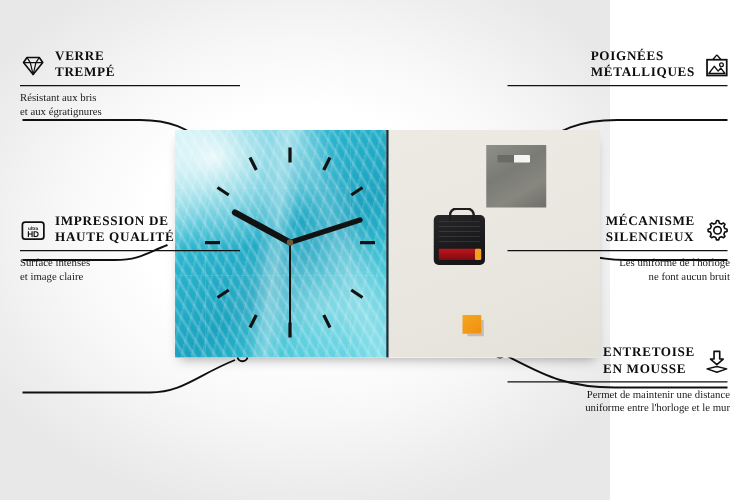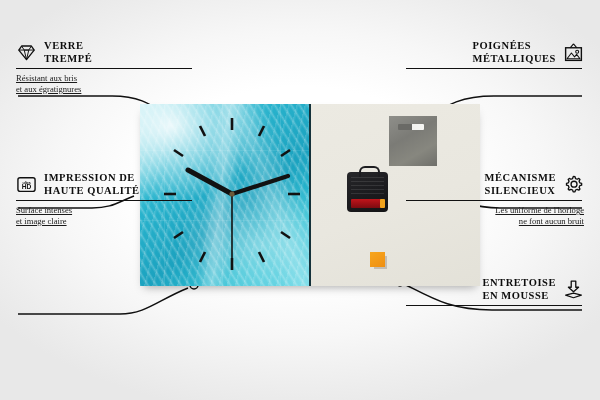--- a/index.html
+++ b/index.html
@@ -2,40 +2,40 @@
 <html><head>
 <meta charset="utf-8">
 <style>
   html,body{margin:0;padding:0;}
   body{
     width:600px;height:400px;overflow:hidden;
     font-family:"Liberation Serif", serif;
     background:#ffffff;
   }
   #stage{
-    position:relative;width:600px;height:400px;
+    position:relative;width:488px;height:400px;
     background:
       radial-gradient(ellipse 62% 58% at 50% 46%, #ffffff 0%, #ffffff 42%, #f7f7f7 66%, #ededed 88%, #e8e8e8 100%);
   }
 
   
   .feat{position:absolute;width:178px;}
   .feat .head{display:flex;align-items:center;gap:7px;}
   .feat.right .head{justify-content:flex-end;}
   .feat .titles{
     font-weight:bold;font-size:10.5px;letter-spacing:.55px;
     line-height:12.6px;color:#0d0d0d;text-transform:uppercase;
     white-space:nowrap;
   }
   .feat.right .titles{}
   .feat .rule{
     height:1px;background:#111;margin:3px 0 4px 0;width:100%;
   }
   .feat .desc{
-    font-size:8.6px;line-height:10.6px;color:#1a1a1a;text-decoration:underline;
+    font-size:8.6px;line-height:10.6px;color:#1a1a1a;
   }
   .feat.right .desc{text-align:right;}
   .ico{width:21px;height:21px;flex:0 0 21px;display:block;}
 
   
   #f-verre{left:16px;top:40px;}
   #f-impression{left:16px;top:172px;}
   #f-bords{left:16px;top:281px;}
   #f-poignees{left:406px;top:40px;}
   #f-mecanisme{left:406px;top:172px;}
@@ -273,15 +273,19 @@
       <div class="titles">
         <div>ENTRETOISE</div>
         <div>EN MOUSSE</div>
       </div>
       <svg class="ico" viewBox="0 0 24 24">
         <path d="M9.4 2.4 H14.6 V9.4 H17.8 L12 14.6 L6.2 9.4 H9.4 Z" fill="none" stroke="#101010" stroke-width="1.5" stroke-linejoin="round"></path>
         <path d="M12 16.2 L21 18.4 L12 21.4 L3 18.4 Z" fill="none" stroke="#101010" stroke-width="1.4" stroke-linejoin="round"></path>
       </svg>
     </div>
     <div class="rule"></div>
+    <div class="desc">
+      <div>Permet de maintenir une distance</div>
+      <div>uniforme entre l'horloge et le mur</div>
+    </div>
   </div>
 
 </div>
 
 </body></html>

